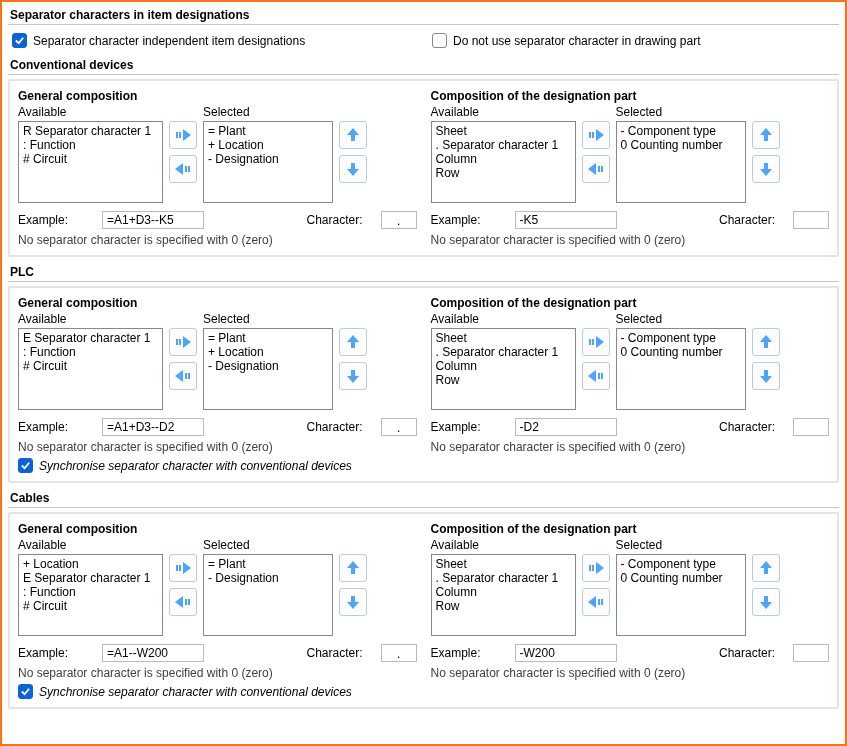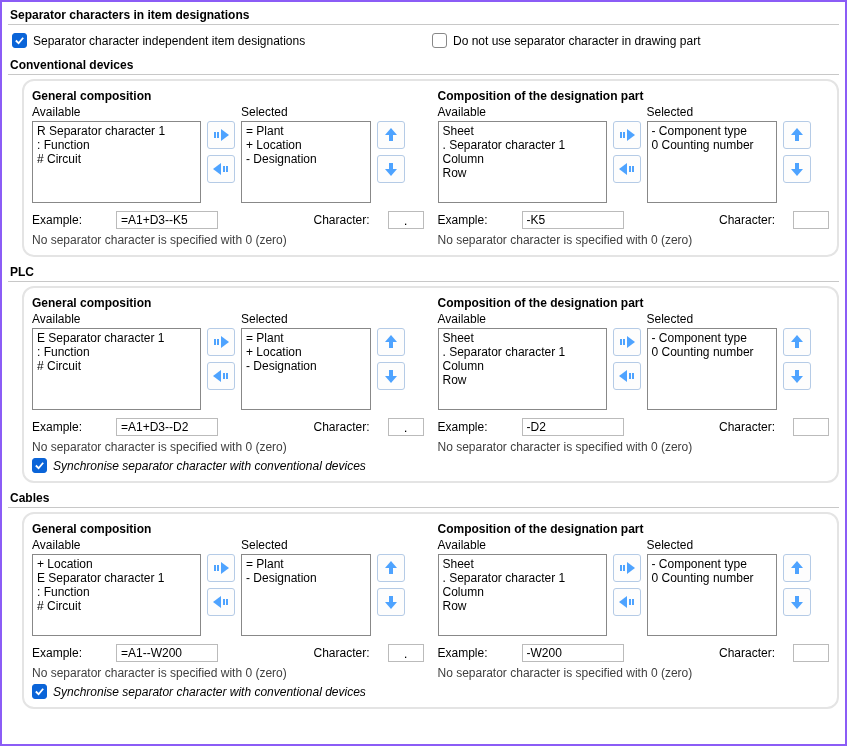--- a/index.html
+++ b/index.html
@@ -6,21 +6,21 @@
   body {
     margin: 0;
     font-family: "Segoe UI", Tahoma, sans-serif;
     font-size: 12px;
     background: #fff;
     color: #000;
   }
   .outer {
     width: 847px;
     height: 746px;
-    border: 2px solid #8b5cf6;
+    border: 2px solid #f97316;
     padding: 4px 6px 6px 6px;
     background: #fff;
   }
   .section-title {
     font-weight: bold;
     padding: 2px 0 2px 2px;
     border-bottom: 1px solid #c8c8c8;
     margin-bottom: 4px;
   }
   .checkbox-row {
@@ -44,25 +44,24 @@
   }
   .cb-checked svg { width: 11px; height: 11px; }
   .cb-unchecked {
     background: #fff;
     border: 1px solid #888;
   }
   .cb-label { }
   .checkbox-spacer { flex: 0 0 420px; }
   .group-box {
     border: 2px solid #e4e4e4;
-    border-radius: 12px;
+    border-radius: 2px;
     padding: 8px;
     margin-bottom: 6px;
     position: relative;
-    margin-left: 14px;
   }
   .two-col {
     display: flex;
     gap: 14px;
   }
   .col {
     flex: 1;
     display: flex;
     flex-direction: column;
   }
@@ -79,21 +78,21 @@
   .list-label { padding-bottom: 2px; }
   .listbox {
     border: 1px solid #888;
     background: #fff;
     height: 82px;
     padding: 2px 4px;
     overflow: hidden;
     white-space: pre;
     line-height: 14px;
   }
-  .listbox.w1 { width: 169px; }
+  .listbox.w1 { width: 145px; }
   .listbox.w2 { width: 130px; }
   .btn-col {
     display: flex;
     flex-direction: column;
     gap: 6px;
     padding-top: 16px;
   }
   .btn {
     width: 28px;
     height: 28px;

